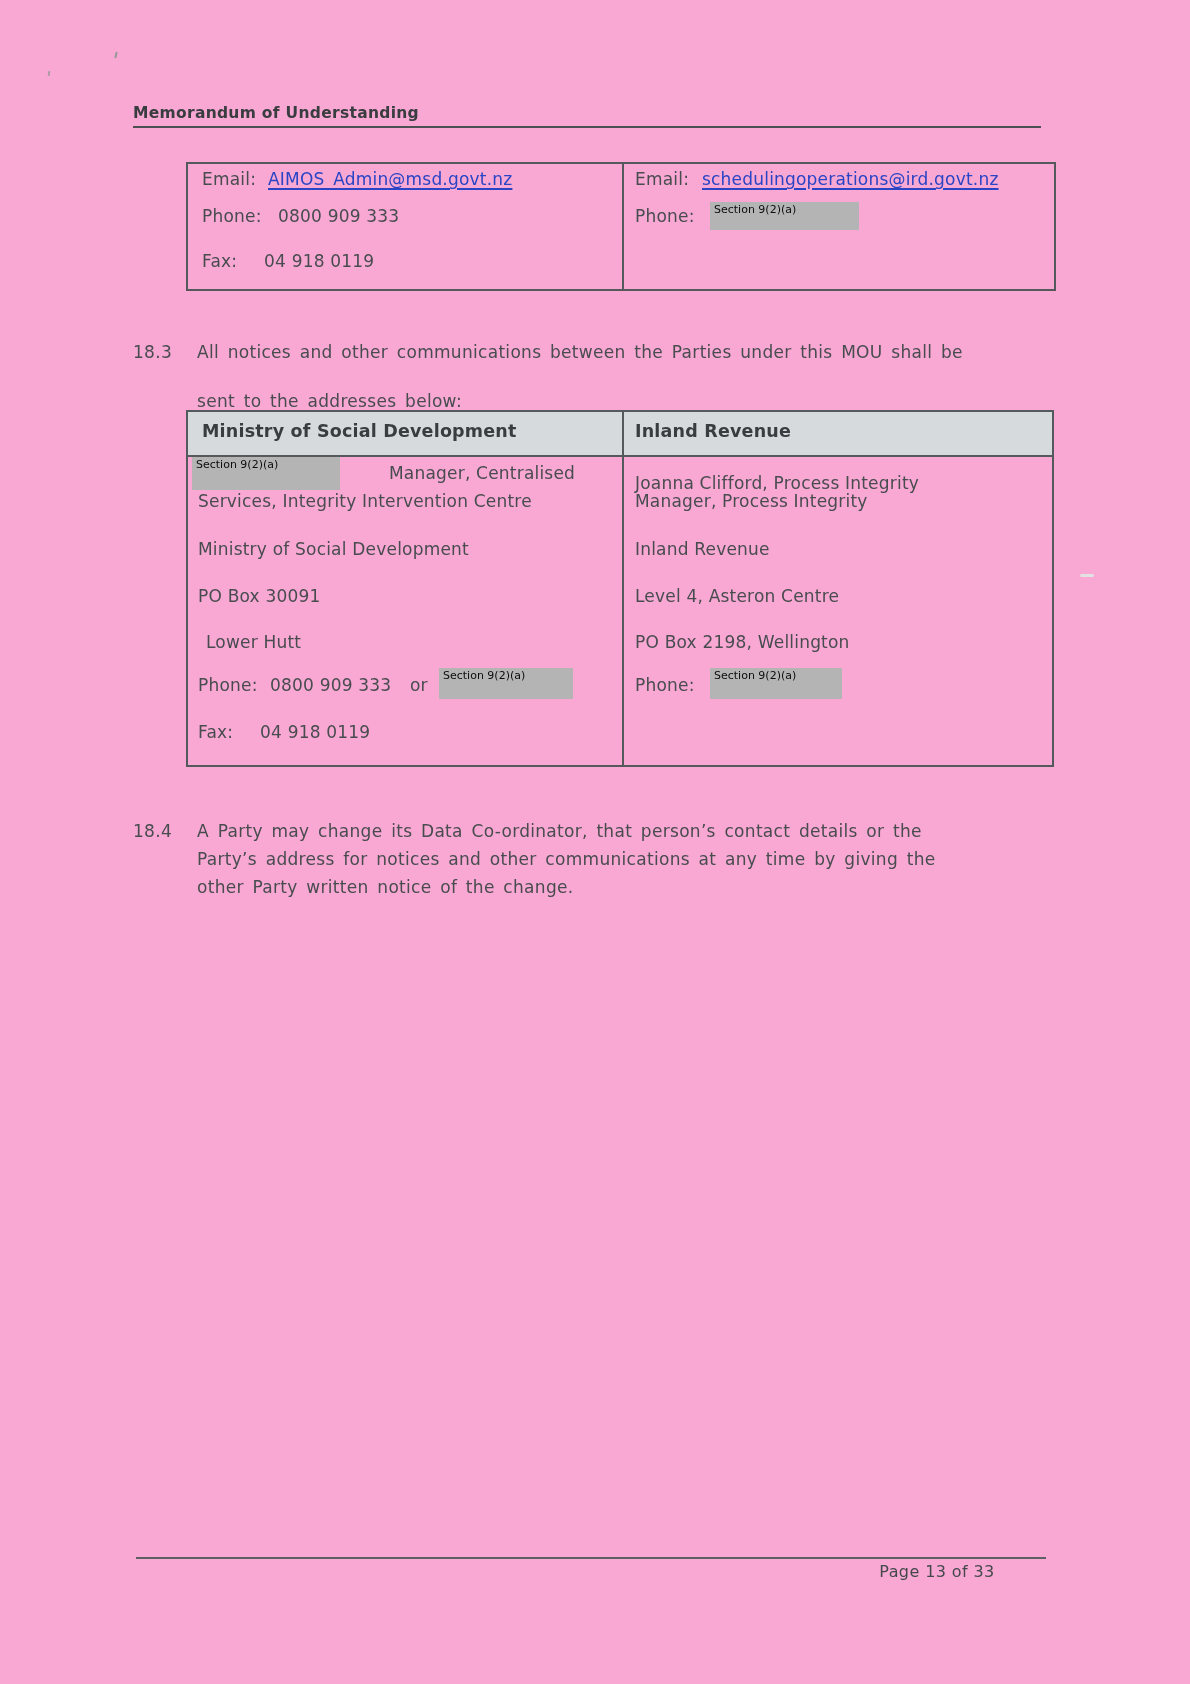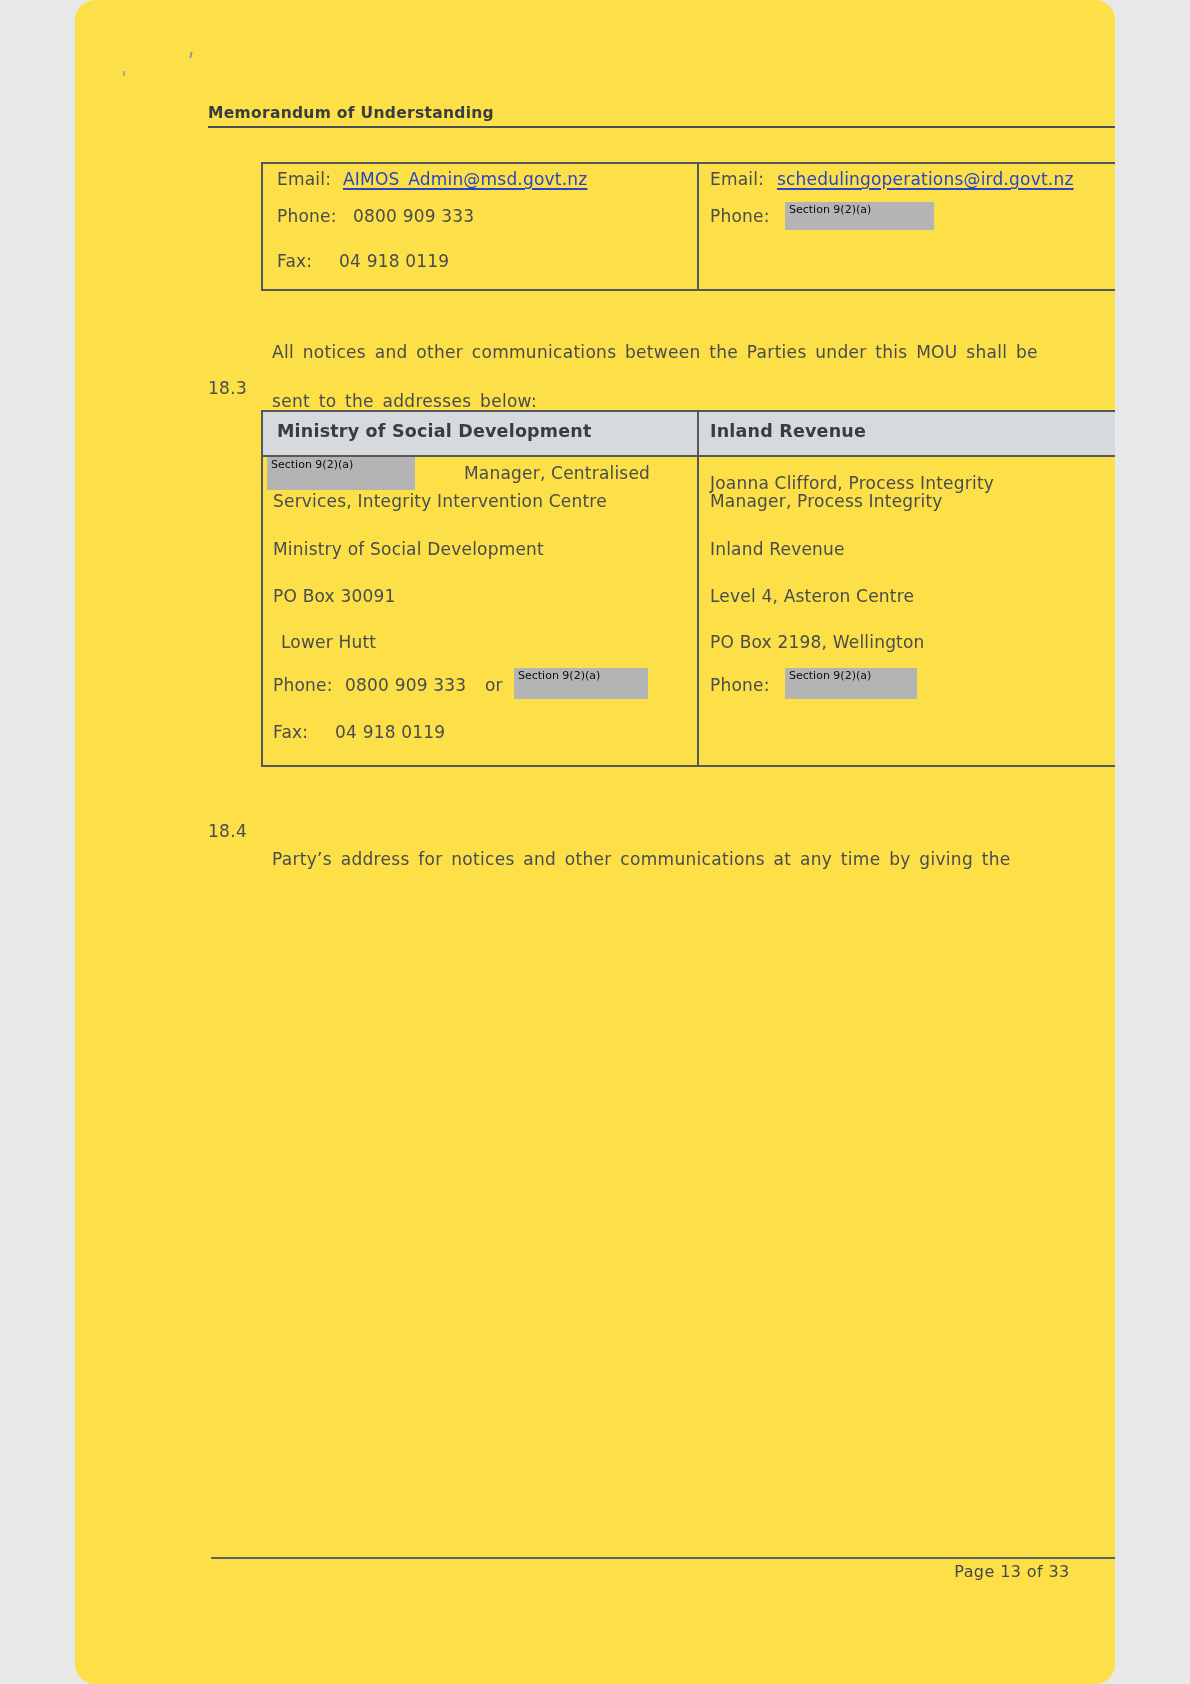--- a/index.html
+++ b/index.html
@@ -1,24 +1,23 @@
 <!DOCTYPE html>
 <html><head>
 <meta charset="utf-8">
 <style>
   html,body{margin:0;padding:0;background:#e8e8e8;}
   .page{
     position:relative;
-    width:1040px;height:1684px;
-    background:#fde047;
+    width:1190px;height:1684px;
+    background:#f9a8d4;
     font-family:"DejaVu Sans", sans-serif;
     color:#484c4f;
     overflow:hidden;
     margin:0 auto;
-    border-radius:20px;
   }
   .ln{
     position:absolute;
     font-size:17px;
     line-height:1.3;
     white-space:nowrap;
     letter-spacing:0.2px;
     color:#484c4f;
   }
   .para{word-spacing:3px;letter-spacing:0.3px;}
@@ -92,21 +91,21 @@
     <span class="ln" style="left:76px;top:86px;">04 918 0119</span>
 
     <span class="ln" style="left:447px;top:4px;">Email:</span>
     <a class="ln link" style="left:514px;top:4px;text-align:center;">schedulingoperations@ird.govt.nz</a>
     <span class="ln" style="left:447px;top:41px;">Phone:</span>
     <div class="redact" style="left:522px;top:38px;width:149px;height:28px;">
       <span class="rlabel">Section 9(2)(a)</span>
     </div>
   </div>
 
-  <span class="ln para" style="left:133px;top:341px;margin-top:36px;">18.3</span>
+  <span class="ln para" style="left:133px;top:341px;">18.3</span>
   <span class="ln para" style="left:197px;top:341px;">All notices and other communications between the Parties under this MOU shall be</span>
   <span class="ln para" style="left:197px;top:390px;">sent to the addresses below:</span>
 
   <div class="tbl" style="left:186px;top:410px;width:864px;height:353px;">
     <div class="thead-bg"></div>
     <div class="vdiv" style="left:434px;"></div>
 
     <span class="hdr" style="left:14px;top:9px;">Ministry of Social Development</span>
     <span class="hdr" style="left:447px;top:9px;">Inland Revenue</span>
 
@@ -132,18 +131,20 @@
     <span class="ln" style="left:447px;top:126px;">Inland Revenue</span>
     <span class="ln" style="left:447px;top:173px;">Level 4, Asteron Centre</span>
     <span class="ln" style="left:447px;top:219px;">PO Box 2198, Wellington</span>
     <span class="ln" style="left:447px;top:262px;">Phone:</span>
     <div class="redact" style="left:522px;top:256px;width:132px;height:31px;">
       <span class="rlabel">Section 9(2)(a)</span>
     </div>
   </div>
 
   <span class="ln para" style="left:133px;top:820px;">18.4</span>
+  <span class="ln para" style="left:197px;top:820px;">A Party may change its Data Co-ordinator, that person’s contact details or the</span>
   <span class="ln para" style="left:197px;top:848px;">Party’s address for notices and other communications at any time by giving the</span>
+  <span class="ln para" style="left:197px;top:876px;">other Party written notice of the change.</span>
 
   <div class="rule" style="left:136px;top:1557px;width:910px;border-top-color:#5d6164;"></div>
   <div class="footer-page" style="left:837px;top:1562px;width:200px;text-align:center;">Page 13 of 33</div>
 
 </div>
 
 </body></html>

